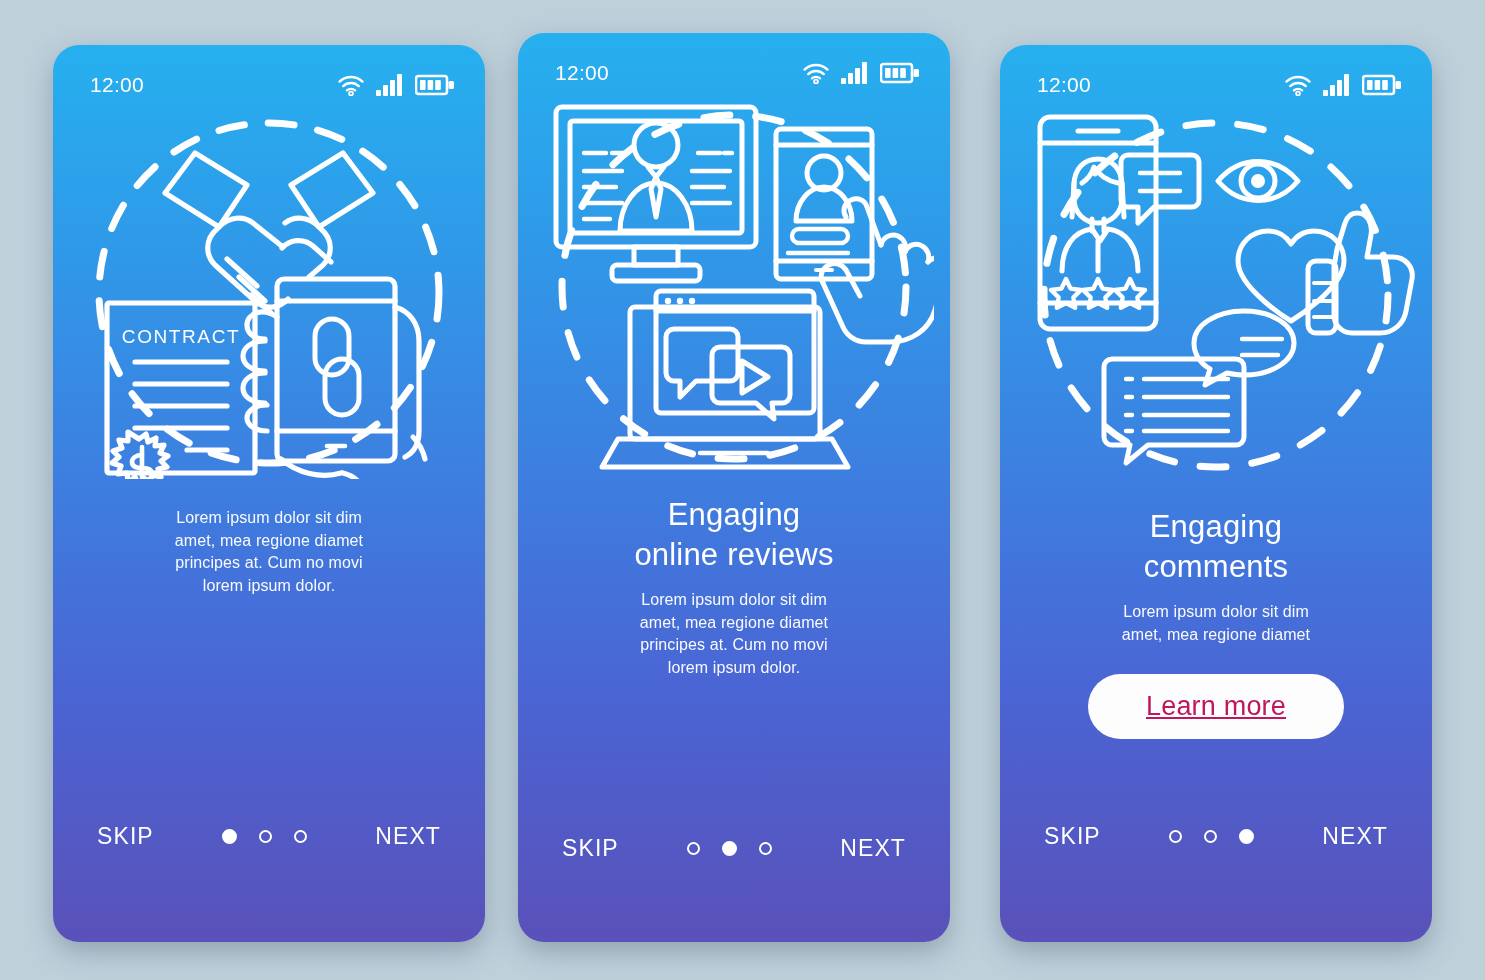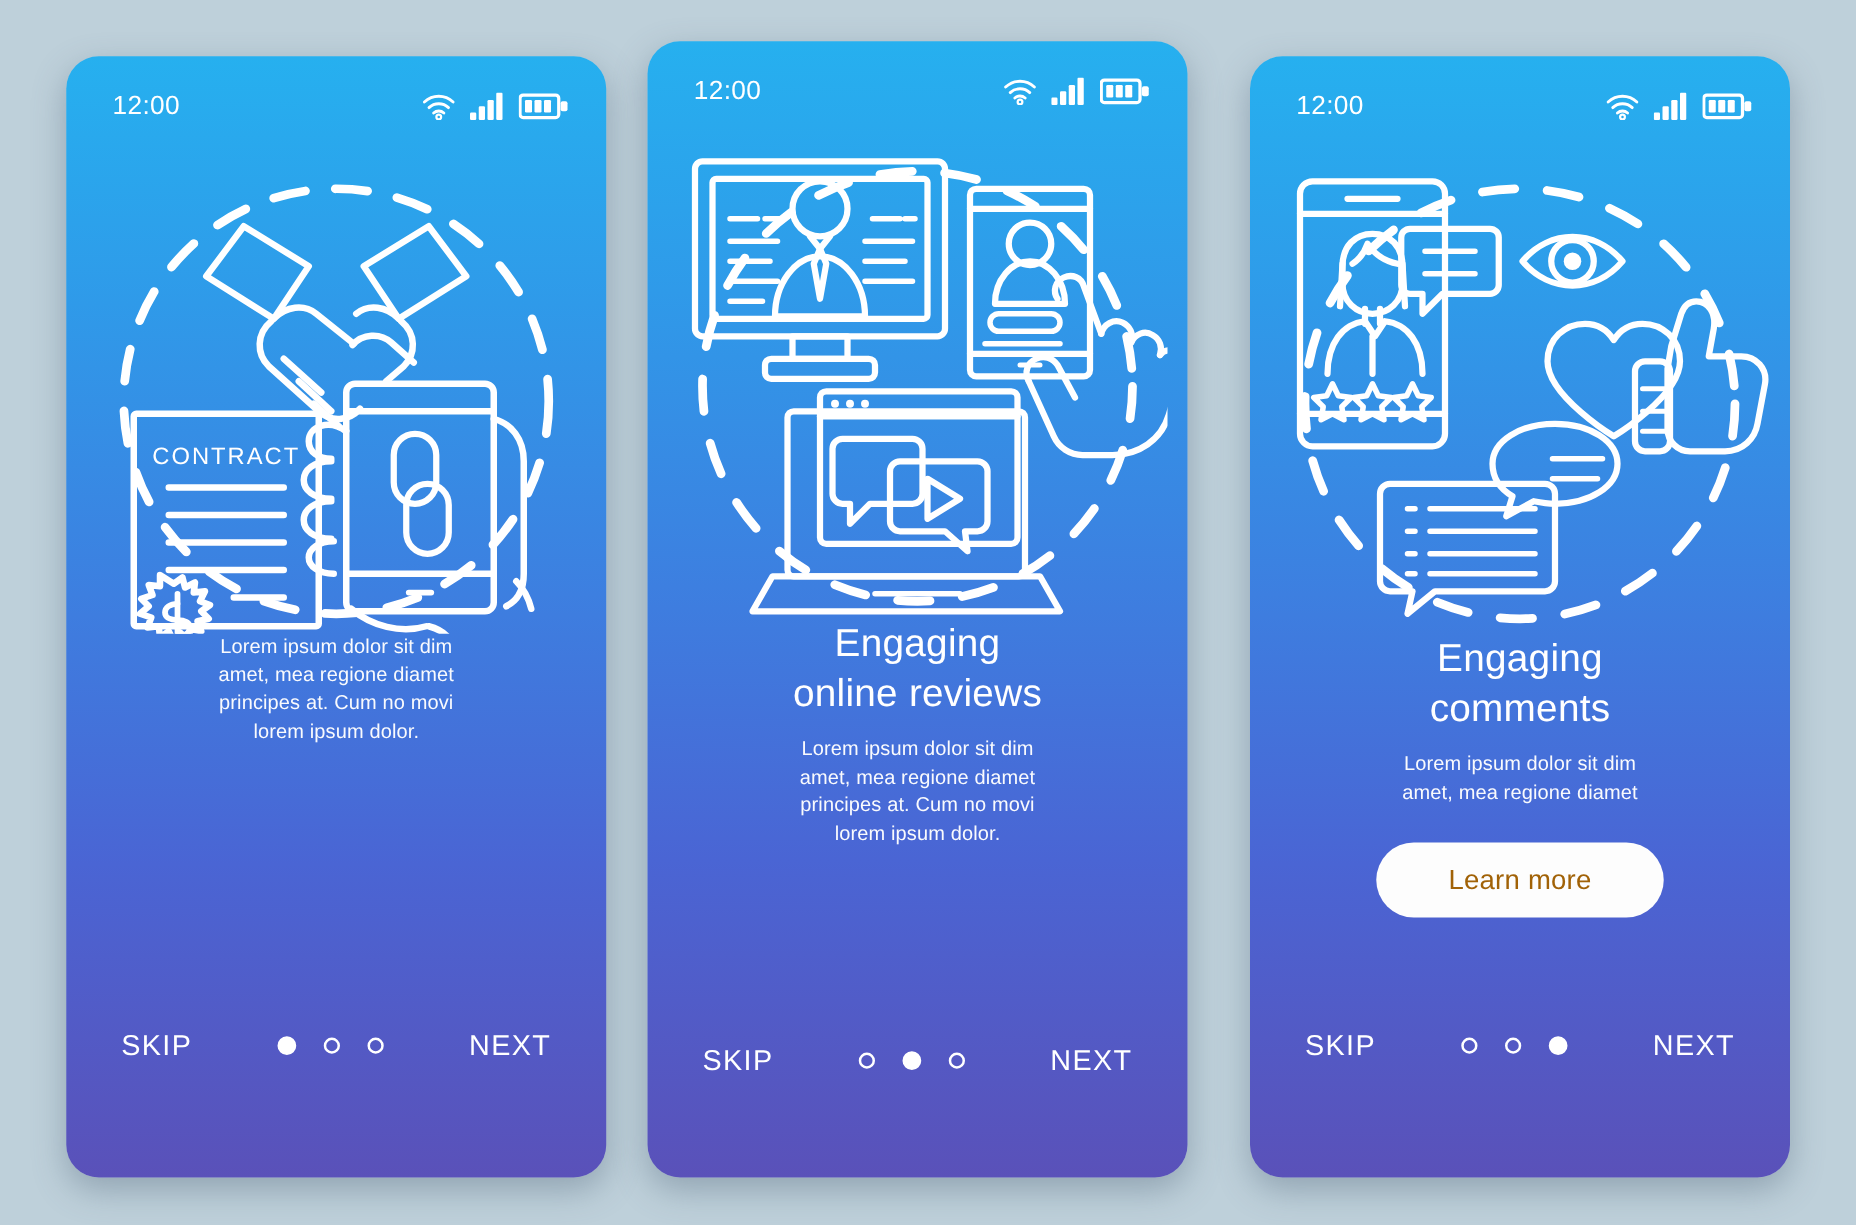--- a/index.html
+++ b/index.html
@@ -42,21 +42,21 @@
   }
   .clock { font-size:21px; letter-spacing:.3px; }
   .sys-icons { display:flex; align-items:flex-end; gap:11px; }
 
   .ic { display:block; }
 
   
   .art-wrap {
     position:relative;
     height:400px;
-    display:flex; align-items:flex-end; justify-content:center;
+    display:flex; align-items:flex-start; justify-content:center;
   }
   .art { display:block; }
 
   
   .txt { padding:0 30px; text-align:center; }
   .title {
     font-size:31px; font-weight:400; line-height:1.29;
     letter-spacing:.2px;
     margin-bottom:14px;
     white-space:pre-line;
@@ -65,28 +65,29 @@
     font-size:16px; font-weight:400; line-height:1.42;
     letter-spacing:.1px;
     white-space:pre-line;
     opacity:.97;
   }
 
   
   .cta-row { display:flex; justify-content:center; margin-top:28px; }
   .cta {
     background:#fdfdfd;
-    color:#a16207;
+    color:#be185d;
     border:none;
     border-radius:34px;
     font-family:"Liberation Sans", sans-serif;
-    font-size:22px;
+    font-size:27px;
     padding:17px 58px;
     cursor:pointer;
     letter-spacing:.2px;
+    text-decoration:underline;
   }
 
   
   .nav {
     position:absolute;
     left:0; right:0;
     display:flex; align-items:center;
     justify-content:space-between;
     padding:0 42px;
   }

